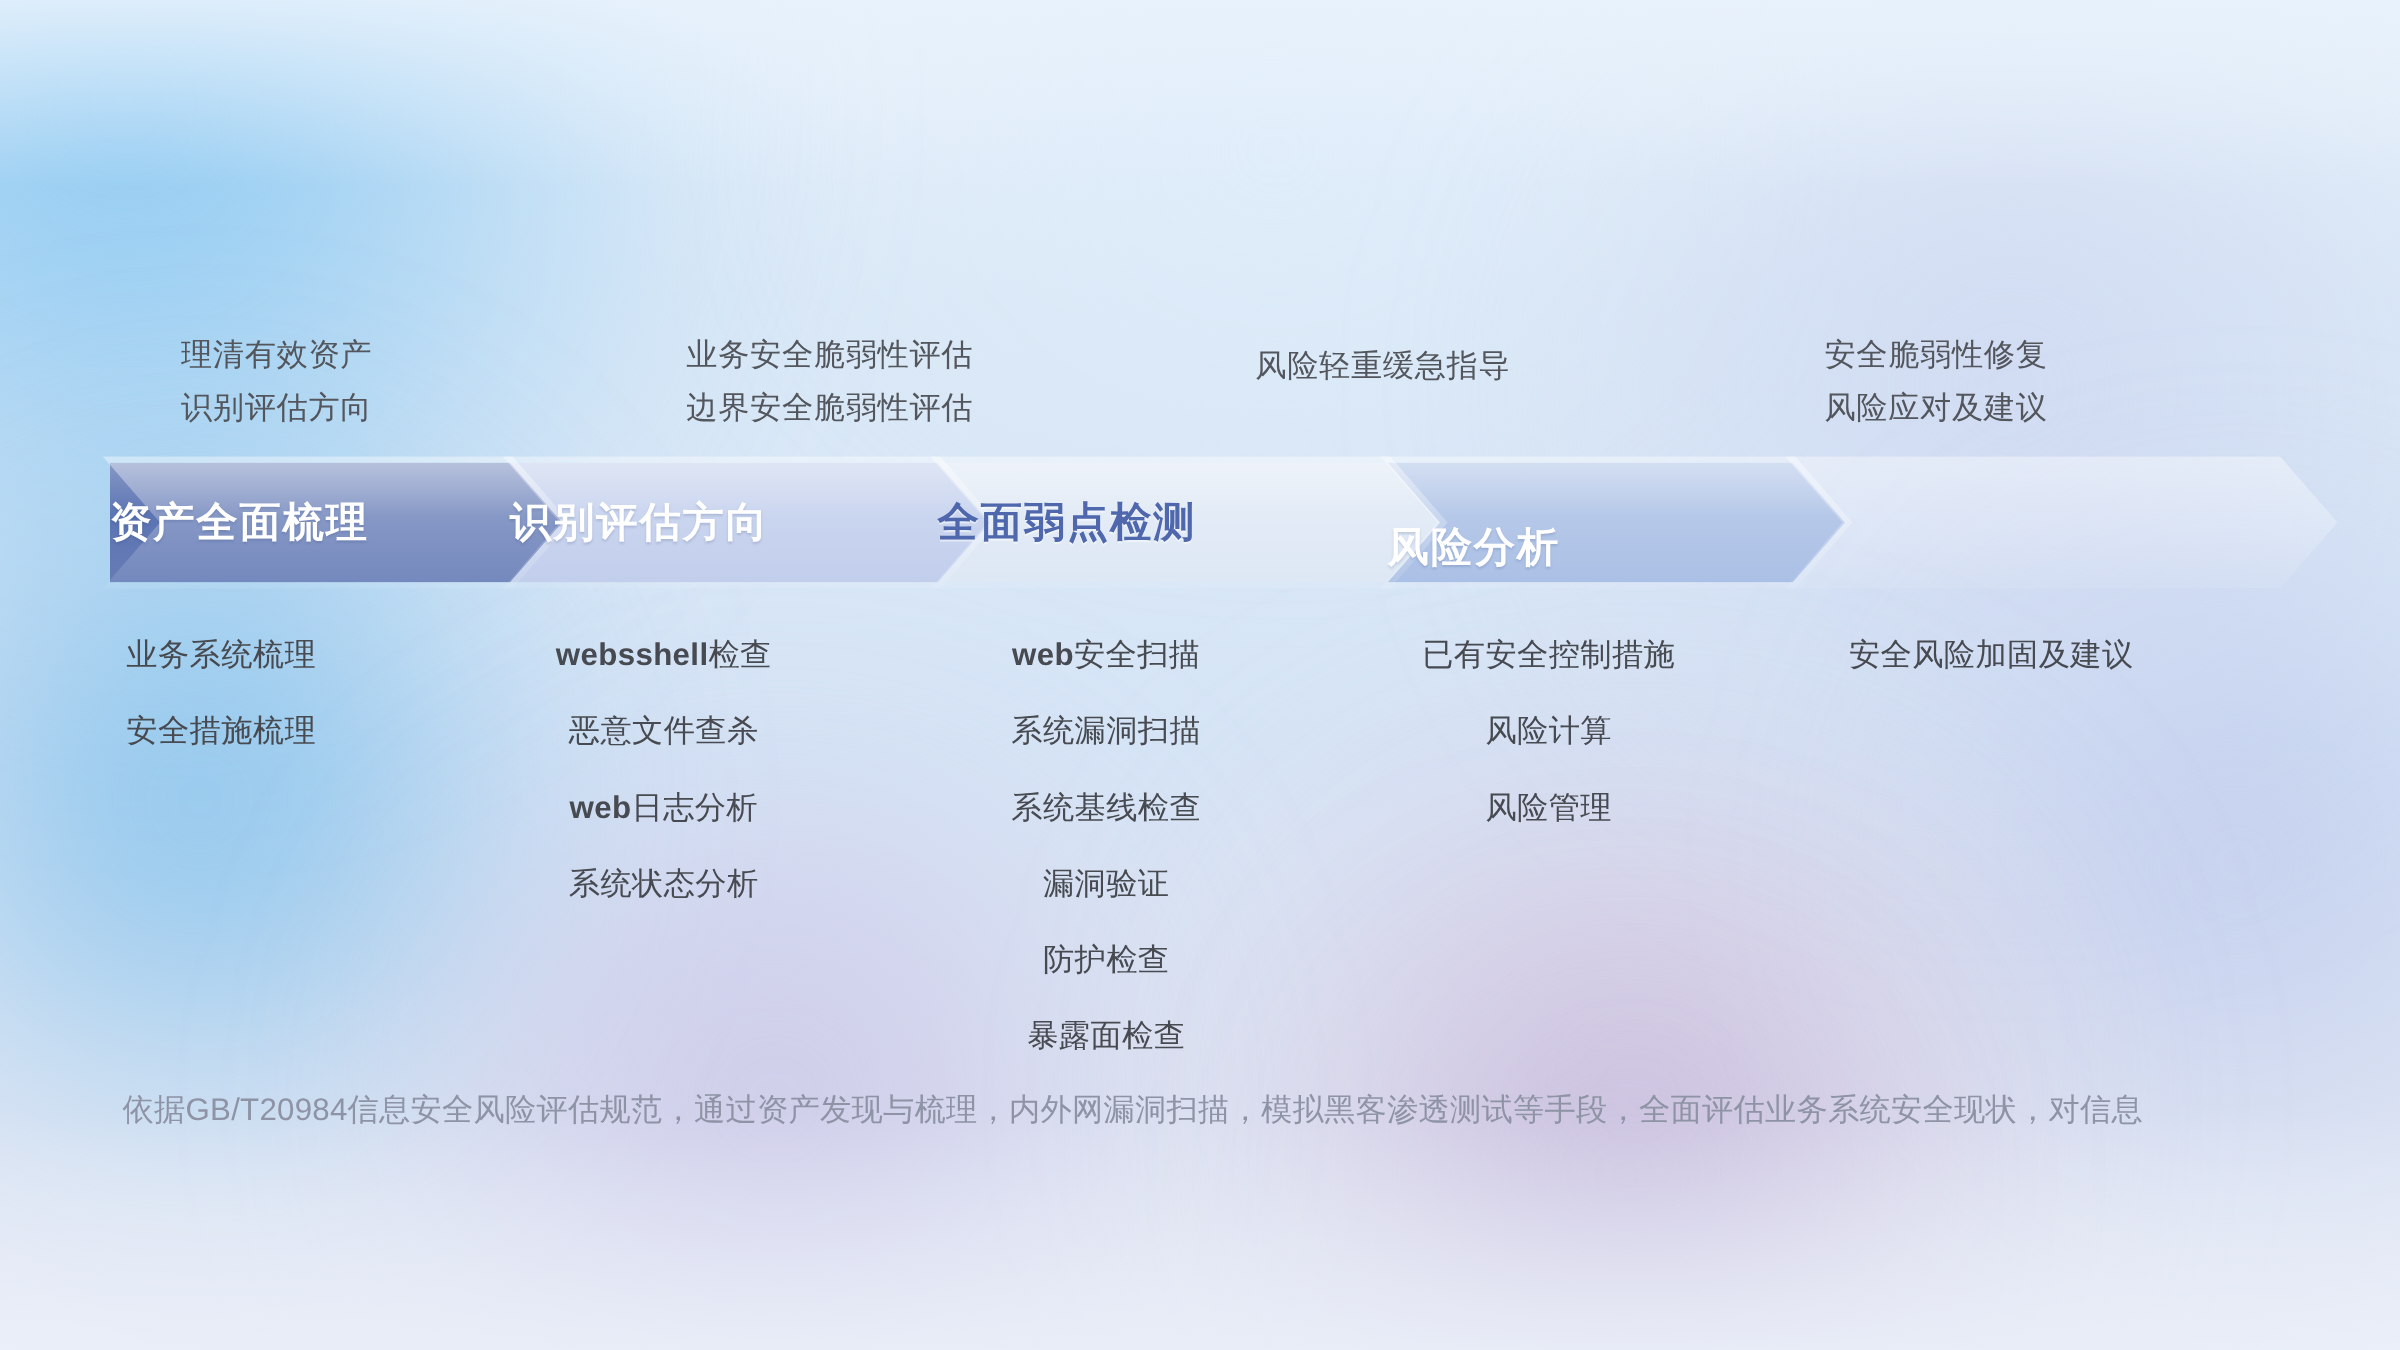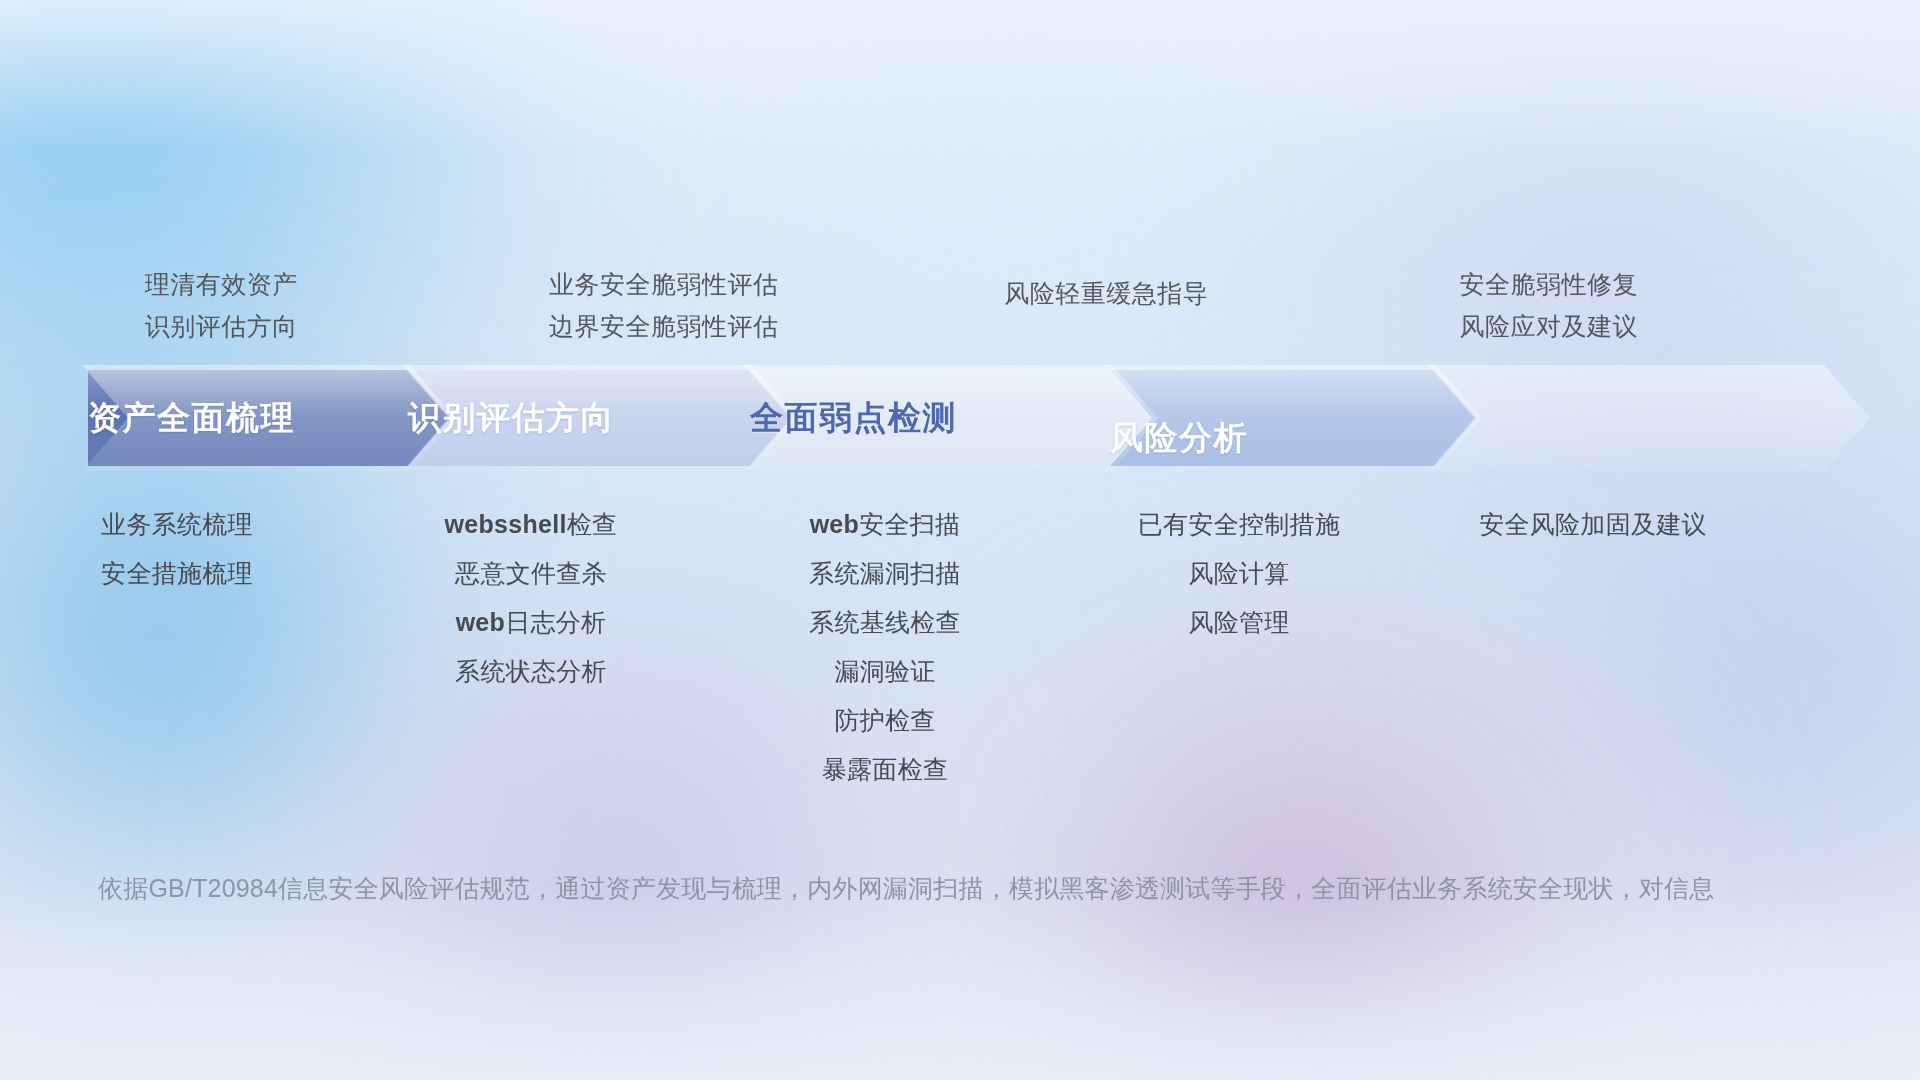--- a/index.html
+++ b/index.html
@@ -87,21 +87,21 @@
   
   .chevedge{
     position:absolute; top:-5px; height:106px; z-index:1;
     clip-path:polygon(0 0, calc(100% - 46px) 0, 100% 50%, calc(100% - 46px) 100%, 0 100%, 46px 50%);
     background:linear-gradient(180deg,rgba(255,255,255,.75),rgba(255,255,255,.15));
     opacity:.55;
   }
 
   
   .botwrap{ position:absolute; left:0; right:0; top:500px; }
-  .botlist{ display:flex; flex-direction:column; align-items:center; gap:0; }
+  .botlist{ display:flex; flex-direction:column; align-items:center; gap:12px; }
   .botline{
     font-size:25px; color:#474a50; line-height:49px;
     white-space:nowrap; letter-spacing:.3px;
   }
   .botline b{ font-weight:bold; }
 
   
   .footer{
     position:absolute; left:98px; top:872px; width:1520px;
     font-size:25px; line-height:32px; color:#8e93a5;

